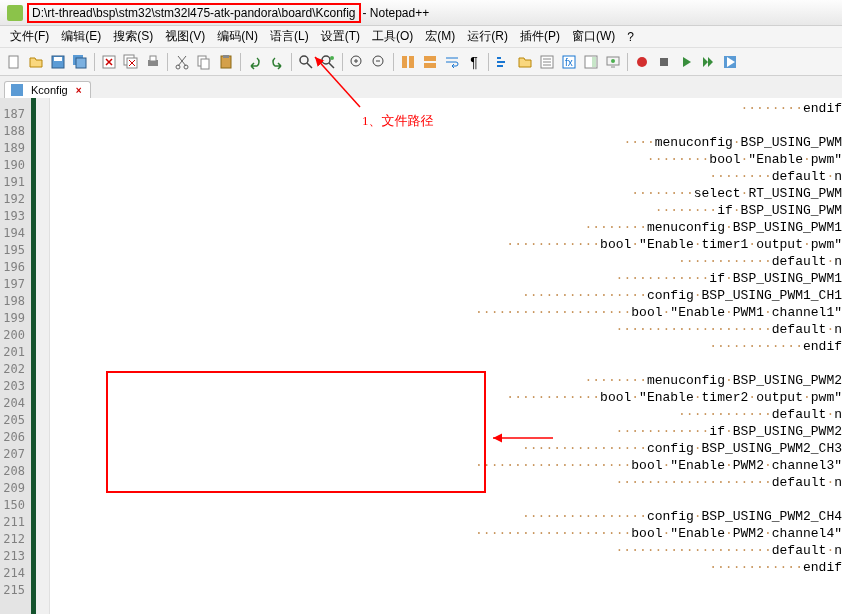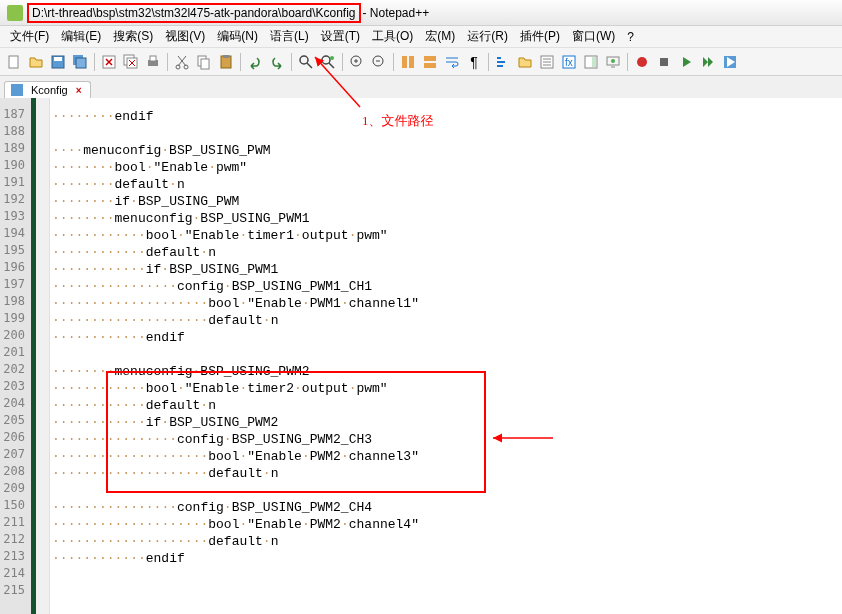--- a/index.html
+++ b/index.html
@@ -21,21 +21,21 @@
     .tabbar { height: 22px; background: #f0f0f0; display: flex; align-items: flex-end; padding-left: 4px; }
     .tabbar .tab { background: #fff; border: 1px solid #c0c0c0; border-bottom: none; padding: 2px 8px 2px 6px; display: flex; align-items: center; gap: 8px; font-size: 11px; border-radius: 3px 3px 0 0; }
     .tabbar .tab-icon { width: 12px; height: 12px; background: #5b9bd5; }
     .tabbar .close-x { color: #c00; font-weight: bold; cursor: pointer; font-size: 10px; }
     
     .editor { display: flex; background: #fff; height: 516px; position: relative; }
     .gutter { width: 36px; background: #e4e4e4; border-right: 5px solid #14532d; padding-top: 8px; }
     .gutter .ln { height: 17px; line-height: 17px; text-align: right; padding-right: 6px; color: #808080; font-family: Consolas, monospace; font-size: 12px; }
     .fold-col { width: 14px; background: #f0f0f0; border-right: 1px solid #e0e0e0; }
     
-    .code { flex: 1; padding-top: 10px; font-family: Consolas, "Courier New", monospace; font-size: 13px; position: relative; }
+    .code { flex: 1; padding-top: 2px; font-family: Consolas, "Courier New", monospace; font-size: 13px; position: relative; text-align: right; }
     .code .line { height: 17px; line-height: 17px; white-space: pre; color: #000; padding-left: 2px; }
     .dot { color: #c8955c; }
     
     .annotation { position: absolute; color: #ff0000; font-size: 13px; font-family: "SimSun", serif; pointer-events: none; }
     .arrow { position: absolute; pointer-events: none; }
     .red-box { position: absolute; border: 2px solid #ff0000; pointer-events: none; }
   </style>
 </head>
 <body>
 
@@ -286,20 +286,21 @@
       <div class="ln">214</div>
       <div class="ln">215</div>
     </div>
   <div class="fold-col"></div>
   <div class="code" id="code">
       <div class="line"><span class="dot">·</span><span class="dot">·</span><span class="dot">·</span><span class="dot">·</span><span class="dot">·</span><span class="dot">·</span><span class="dot">·</span><span class="dot">·</span>endif</div>
       <div class="line"></div>
       <div class="line"><span class="dot">·</span><span class="dot">·</span><span class="dot">·</span><span class="dot">·</span>menuconfig<span class="dot">·</span>BSP_USING_PWM</div>
       <div class="line"><span class="dot">·</span><span class="dot">·</span><span class="dot">·</span><span class="dot">·</span><span class="dot">·</span><span class="dot">·</span><span class="dot">·</span><span class="dot">·</span>bool<span class="dot">·</span>"Enable<span class="dot">·</span>pwm"</div>
       <div class="line"><span class="dot">·</span><span class="dot">·</span><span class="dot">·</span><span class="dot">·</span><span class="dot">·</span><span class="dot">·</span><span class="dot">·</span><span class="dot">·</span>default<span class="dot">·</span>n</div>
+      <div class="line"><span class="dot">·</span><span class="dot">·</span><span class="dot">·</span><span class="dot">·</span><span class="dot">·</span><span class="dot">·</span><span class="dot">·</span><span class="dot">·</span>select<span class="dot">·</span>RT_USING_PWM</div>
       <div class="line"><span class="dot">·</span><span class="dot">·</span><span class="dot">·</span><span class="dot">·</span><span class="dot">·</span><span class="dot">·</span><span class="dot">·</span><span class="dot">·</span>if<span class="dot">·</span>BSP_USING_PWM</div>
       <div class="line"><span class="dot">·</span><span class="dot">·</span><span class="dot">·</span><span class="dot">·</span><span class="dot">·</span><span class="dot">·</span><span class="dot">·</span><span class="dot">·</span>menuconfig<span class="dot">·</span>BSP_USING_PWM1</div>
       <div class="line"><span class="dot">·</span><span class="dot">·</span><span class="dot">·</span><span class="dot">·</span><span class="dot">·</span><span class="dot">·</span><span class="dot">·</span><span class="dot">·</span><span class="dot">·</span><span class="dot">·</span><span class="dot">·</span><span class="dot">·</span>bool<span class="dot">·</span>"Enable<span class="dot">·</span>timer1<span class="dot">·</span>output<span class="dot">·</span>pwm"</div>
       <div class="line"><span class="dot">·</span><span class="dot">·</span><span class="dot">·</span><span class="dot">·</span><span class="dot">·</span><span class="dot">·</span><span class="dot">·</span><span class="dot">·</span><span class="dot">·</span><span class="dot">·</span><span class="dot">·</span><span class="dot">·</span>default<span class="dot">·</span>n</div>
       <div class="line"><span class="dot">·</span><span class="dot">·</span><span class="dot">·</span><span class="dot">·</span><span class="dot">·</span><span class="dot">·</span><span class="dot">·</span><span class="dot">·</span><span class="dot">·</span><span class="dot">·</span><span class="dot">·</span><span class="dot">·</span>if<span class="dot">·</span>BSP_USING_PWM1</div>
       <div class="line"><span class="dot">·</span><span class="dot">·</span><span class="dot">·</span><span class="dot">·</span><span class="dot">·</span><span class="dot">·</span><span class="dot">·</span><span class="dot">·</span><span class="dot">·</span><span class="dot">·</span><span class="dot">·</span><span class="dot">·</span><span class="dot">·</span><span class="dot">·</span><span class="dot">·</span><span class="dot">·</span>config<span class="dot">·</span>BSP_USING_PWM1_CH1</div>
       <div class="line"><span class="dot">·</span><span class="dot">·</span><span class="dot">·</span><span class="dot">·</span><span class="dot">·</span><span class="dot">·</span><span class="dot">·</span><span class="dot">·</span><span class="dot">·</span><span class="dot">·</span><span class="dot">·</span><span class="dot">·</span><span class="dot">·</span><span class="dot">·</span><span class="dot">·</span><span class="dot">·</span><span class="dot">·</span><span class="dot">·</span><span class="dot">·</span><span class="dot">·</span>bool<span class="dot">·</span>"Enable<span class="dot">·</span>PWM1<span class="dot">·</span>channel1"</div>
       <div class="line"><span class="dot">·</span><span class="dot">·</span><span class="dot">·</span><span class="dot">·</span><span class="dot">·</span><span class="dot">·</span><span class="dot">·</span><span class="dot">·</span><span class="dot">·</span><span class="dot">·</span><span class="dot">·</span><span class="dot">·</span><span class="dot">·</span><span class="dot">·</span><span class="dot">·</span><span class="dot">·</span><span class="dot">·</span><span class="dot">·</span><span class="dot">·</span><span class="dot">·</span>default<span class="dot">·</span>n</div>
       <div class="line"><span class="dot">·</span><span class="dot">·</span><span class="dot">·</span><span class="dot">·</span><span class="dot">·</span><span class="dot">·</span><span class="dot">·</span><span class="dot">·</span><span class="dot">·</span><span class="dot">·</span><span class="dot">·</span><span class="dot">·</span>endif</div>
       <div class="line"></div>

